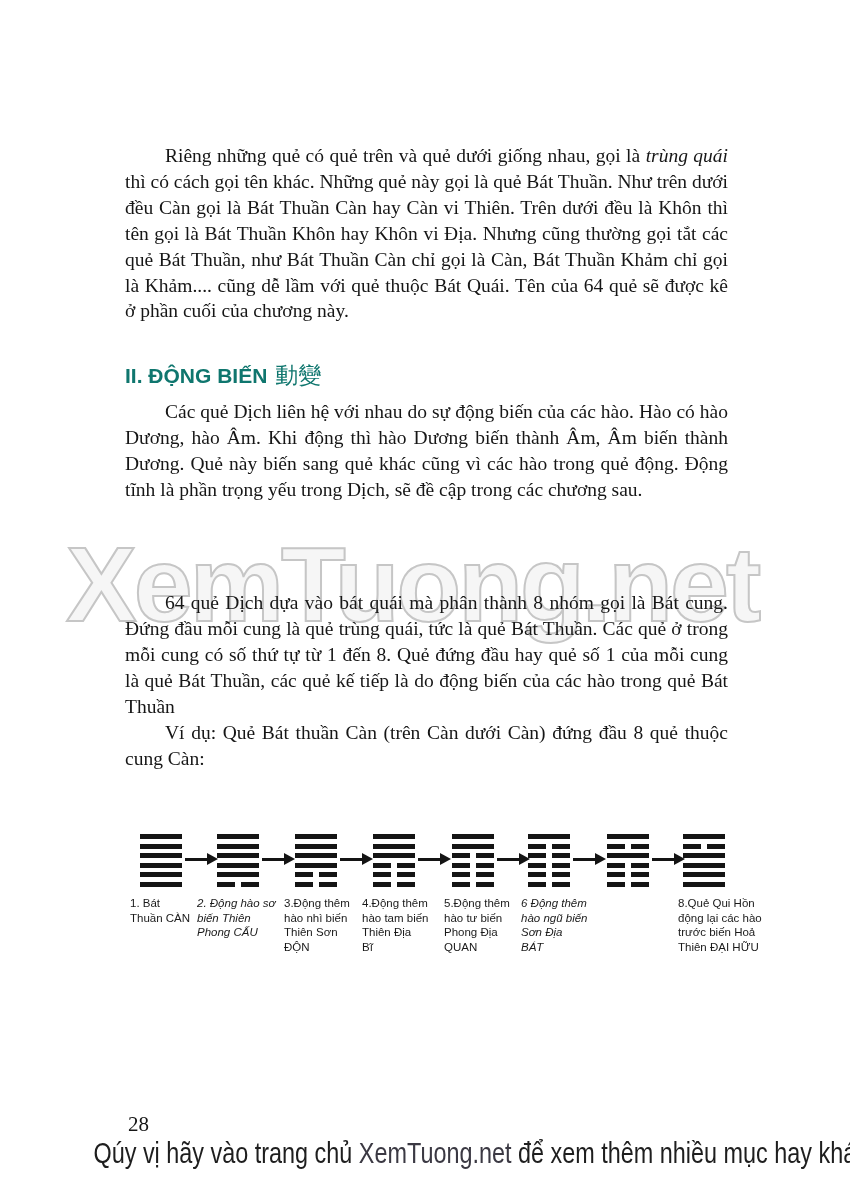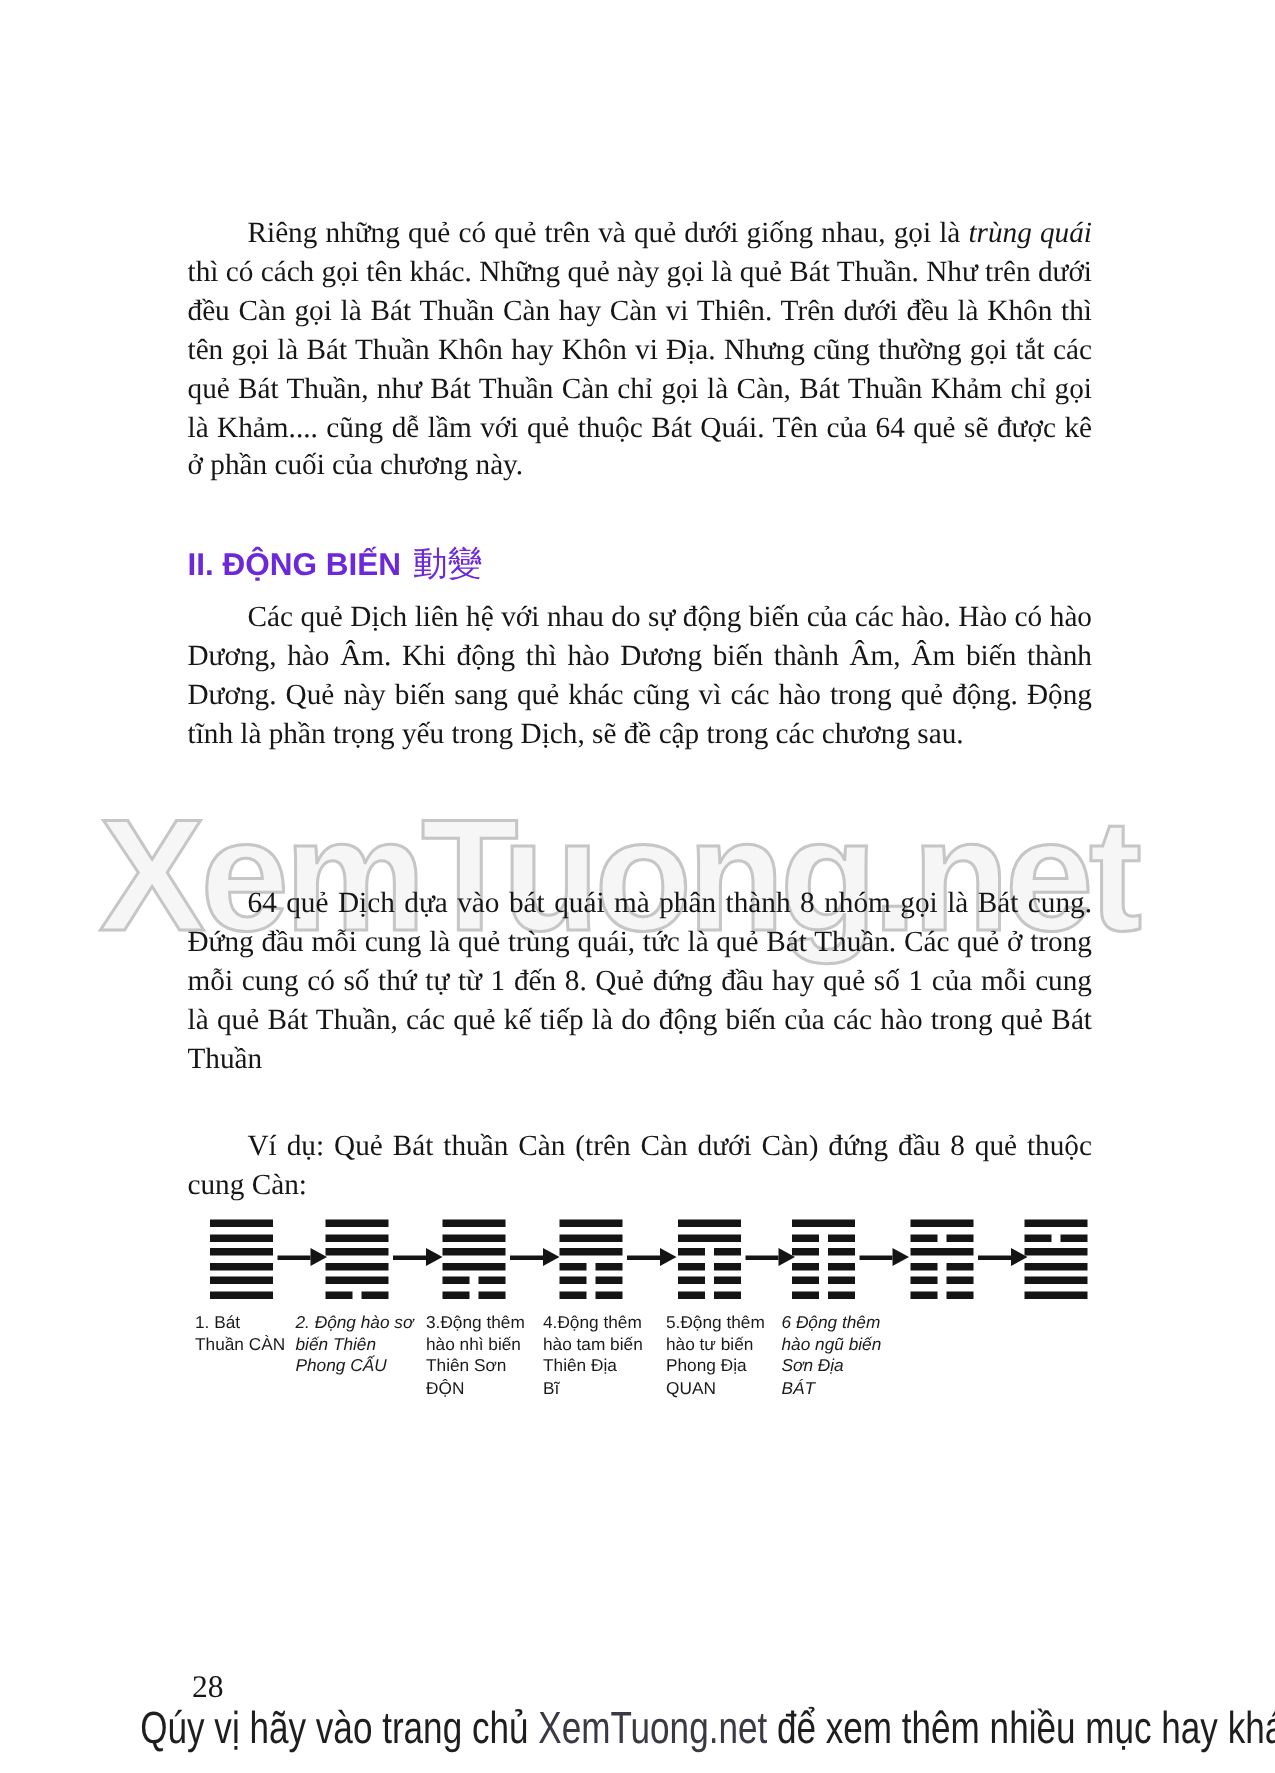--- a/index.html
+++ b/index.html
@@ -33,43 +33,43 @@
     margin:0;
     font-size:19.5px;
     line-height:25.9px;
     text-align:justify;
     color:#161616;
   }
   .indent{text-indent:40px;}
   .p1{top:143px;}
   .p2{top:399px;}
   .p3{top:590px;}
-  .p4{top:720px;margin-top:32px;}
+  .p4{top:720px;}
   .heading{
     position:absolute;
     left:125px;
     margin:0;
     font-family:"Liberation Sans", sans-serif;
     font-weight:bold;
     font-size:21px;
-    color:#6d28d9;
+    color:#0f766e;
     white-space:nowrap;
   }
   .h-ii{top:360px;}
   .h-iii{top:551px;}
   .cjk{
     font-family:"DejaVu Sans", sans-serif;
     font-weight:normal;
     font-size:23px;
     margin-left:8px;
   }
   
   .diagram{
     position:absolute;
-    left:0;top:813px;
+    left:0;top:834px;
     width:770px;height:135px;
     z-index:2;
   }
   .hexagram{
     position:absolute;top:0;
     width:42px;height:53px;
     display:flex;flex-direction:column;justify-content:space-between;
   }
   .hx-row{height:5px;display:flex;justify-content:space-between;}
   .hx-row .bar{height:5px;background:#141414;}
@@ -354,19 +354,25 @@
         <div class="hx-row">
           <div class="bar full"></div>
         </div>
         <div class="hx-row">
           <div class="bar full"></div>
         </div>
         <div class="hx-row">
           <div class="bar full"></div>
         </div>
       </div>
+      <div class="hx-label" style="left: 678px;">
+        <div>8.Quẻ Qui Hồn</div>
+        <div>động lại các hào</div>
+        <div>trước biến Hoả</div>
+        <div>Thiên ĐẠI HỮU</div>
+      </div>
     </div>
 
   <div class="pagenum">28</div>
 
   <div class="footer"><span>Qúy vị hãy vào trang chủ </span><span class="site">XemTuong.net</span><span> để xem thêm nhiều mục hay khác</span></div>
 
 </div>
 
 </body></html>

